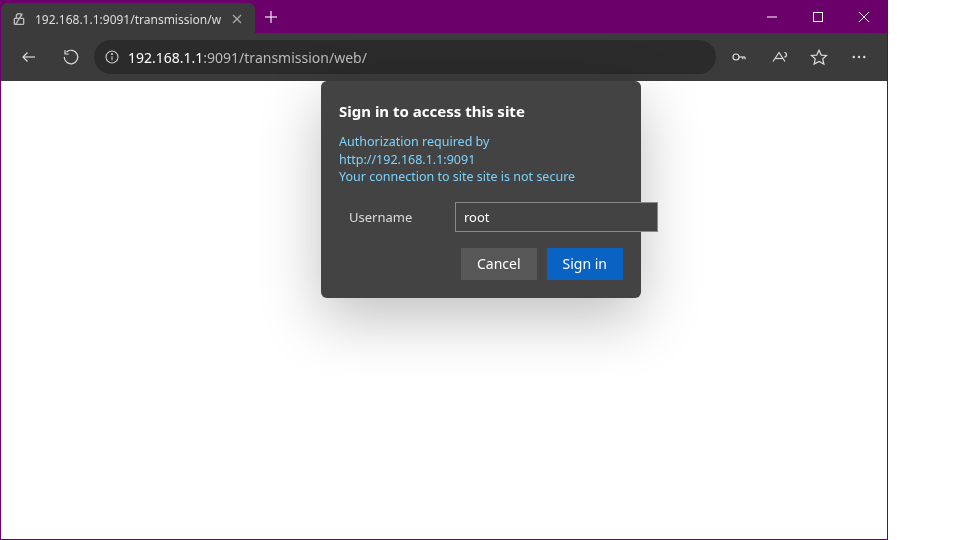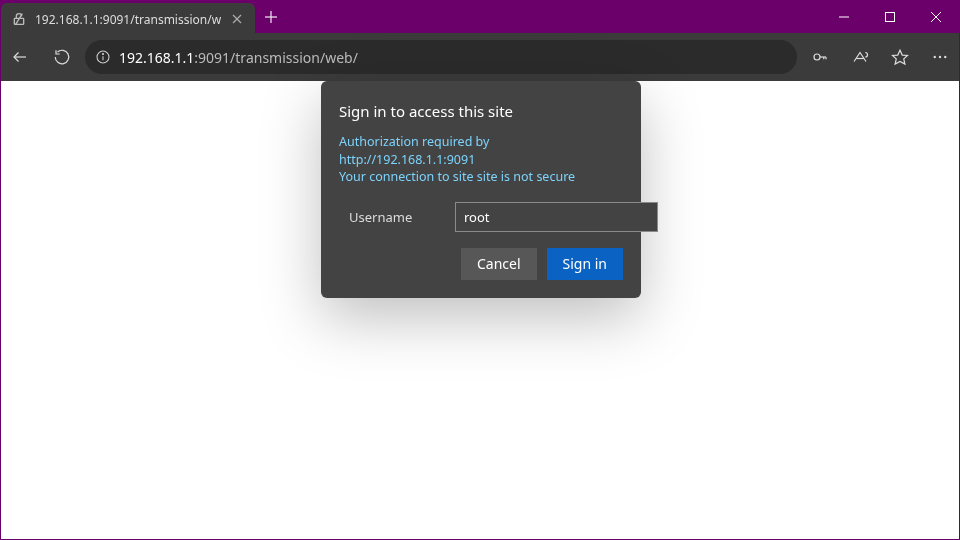--- a/index.html
+++ b/index.html
@@ -1,50 +1,50 @@
 <!DOCTYPE html>
 <html><head>
 <meta charset="utf-8">
 <style>
   * { box-sizing: border-box; margin: 0; padding: 0; font-family: "Segoe UI", system-ui, sans-serif; }
   html, body { width: 960px; height: 540px; overflow: hidden; background: #fff; }
 
-  .window { width: 960px; height: 540px; display: flex; flex-direction: column; border: 1px solid #6b006b; }
+  .window { width: 888px; height: 540px; display: flex; flex-direction: column; border: 1px solid #6b006b; }
 
   
   .titlebar { height: 32px; background: #6b006b; display: flex; align-items: stretch; }
   .tab-strip { display: flex; align-items: stretch; flex: 0 0 auto; }
   .tab { display: flex; align-items: center; background: #3b3b3b; padding: 0 10px; height: 32px; gap: 8px; border-top-left-radius: 6px; border-top-right-radius: 6px; min-width: 240px; max-width: 256px; margin-top: 2px; }
   .tab .favicon { width: 16px; height: 16px; display: flex; align-items: center; justify-content: center; color: #bbb; }
   .tab .tab-title { color: #ddd; font-size: 12px; white-space: nowrap; overflow: hidden; text-overflow: ellipsis; flex: 1; }
   .tab .tab-close { width: 16px; height: 16px; color: #aaa; display:flex; align-items:center; justify-content:center; border-radius: 2px; }
   .new-tab { width: 32px; display: flex; align-items: center; justify-content: center; color: #eee; font-size: 16px; }
   .spacer { flex: 1; }
   .win-controls { display: flex; }
   .win-btn { width: 46px; height: 32px; display: flex; align-items: center; justify-content: center; color: #fff; }
   .win-btn svg { width: 10px; height: 10px; }
 
   
-  .toolbar { height: 48px; background: #3b3b3b; display: flex; align-items: center; padding: 0 0; gap: 4px; }
+  .toolbar { height: 48px; background: #3b3b3b; display: flex; align-items: center; padding: 0 9px; gap: 4px; }
   .tool-icon { width: 38px; height: 36px; display: flex; align-items: center; justify-content: center; color: #ddd; border-radius: 4px; }
   .tool-icon svg { width: 18px; height: 18px; }
   .address-wrap { flex: 1; display: flex; align-items: center; background: #2b2b2b; height: 34px; border-radius: 17px; padding: 0 10px; gap: 8px; }
   .address-wrap .info-icon { color: #ccc; display:flex; align-items:center; }
   .address { color: #bbb; font-size: 14px; flex: 1; white-space: nowrap; overflow: hidden; }
   .address .host { color: #fff; }
   .right-tools { display: flex; align-items: center; gap: 2px; }
   .inprivate { display: flex; align-items: center; background: #0a63c2; height: 28px; border-radius: 14px; padding: 0 4px 0 12px; gap: 8px; color: #fff; font-size: 12px; }
   .avatar { width: 22px; height: 22px; background: #444; border-radius: 50%; display:flex; align-items:center; justify-content:center; }
 
   
   .content { flex: 1; background: #fff; position: relative; }
 
   
   .dialog { position: absolute; left: 320px; top: 0; width: 320px; background: #434343; border-radius: 6px; padding: 20px 18px 18px 18px; box-shadow: 0 20px 60px rgba(0,0,0,0.25); color: #e8e8e8; font-size: 13px; }
-  .dialog .title { font-size: 15px; font-weight: 400; color: #fff; margin-bottom: 12px; }
+  .dialog .title { font-size: 15px; font-weight: 700; color: #fff; margin-bottom: 12px; }
   .dialog .msg { color: #7dd3fc; line-height: 1.4; font-size: 12.5px; margin-bottom: 16px; }
   .form-row { display: flex; align-items: center; margin-bottom: 12px; }
   .form-row label { flex: 0 0 70px; font-size: 13px; color: #dcdcdc; margin-left: 10px; }
   .form-row input { flex: 1; height: 30px; background: #434343; border: 1px solid #8a8a8a; color: #fff; padding: 0 8px; font-size: 13px; outline: none; font-family: inherit; margin-left: 36px; }
   .dialog-buttons { display: flex; justify-content: flex-end; gap: 10px; margin-top: 16px; }
   .btn { height: 32px; padding: 0 16px; border: none; font-size: 14px; color: #fff; cursor: pointer; }
   .btn-primary { background: #0a63c2; }
   .btn-secondary { background: #575757; }
 </style>
 </head>

